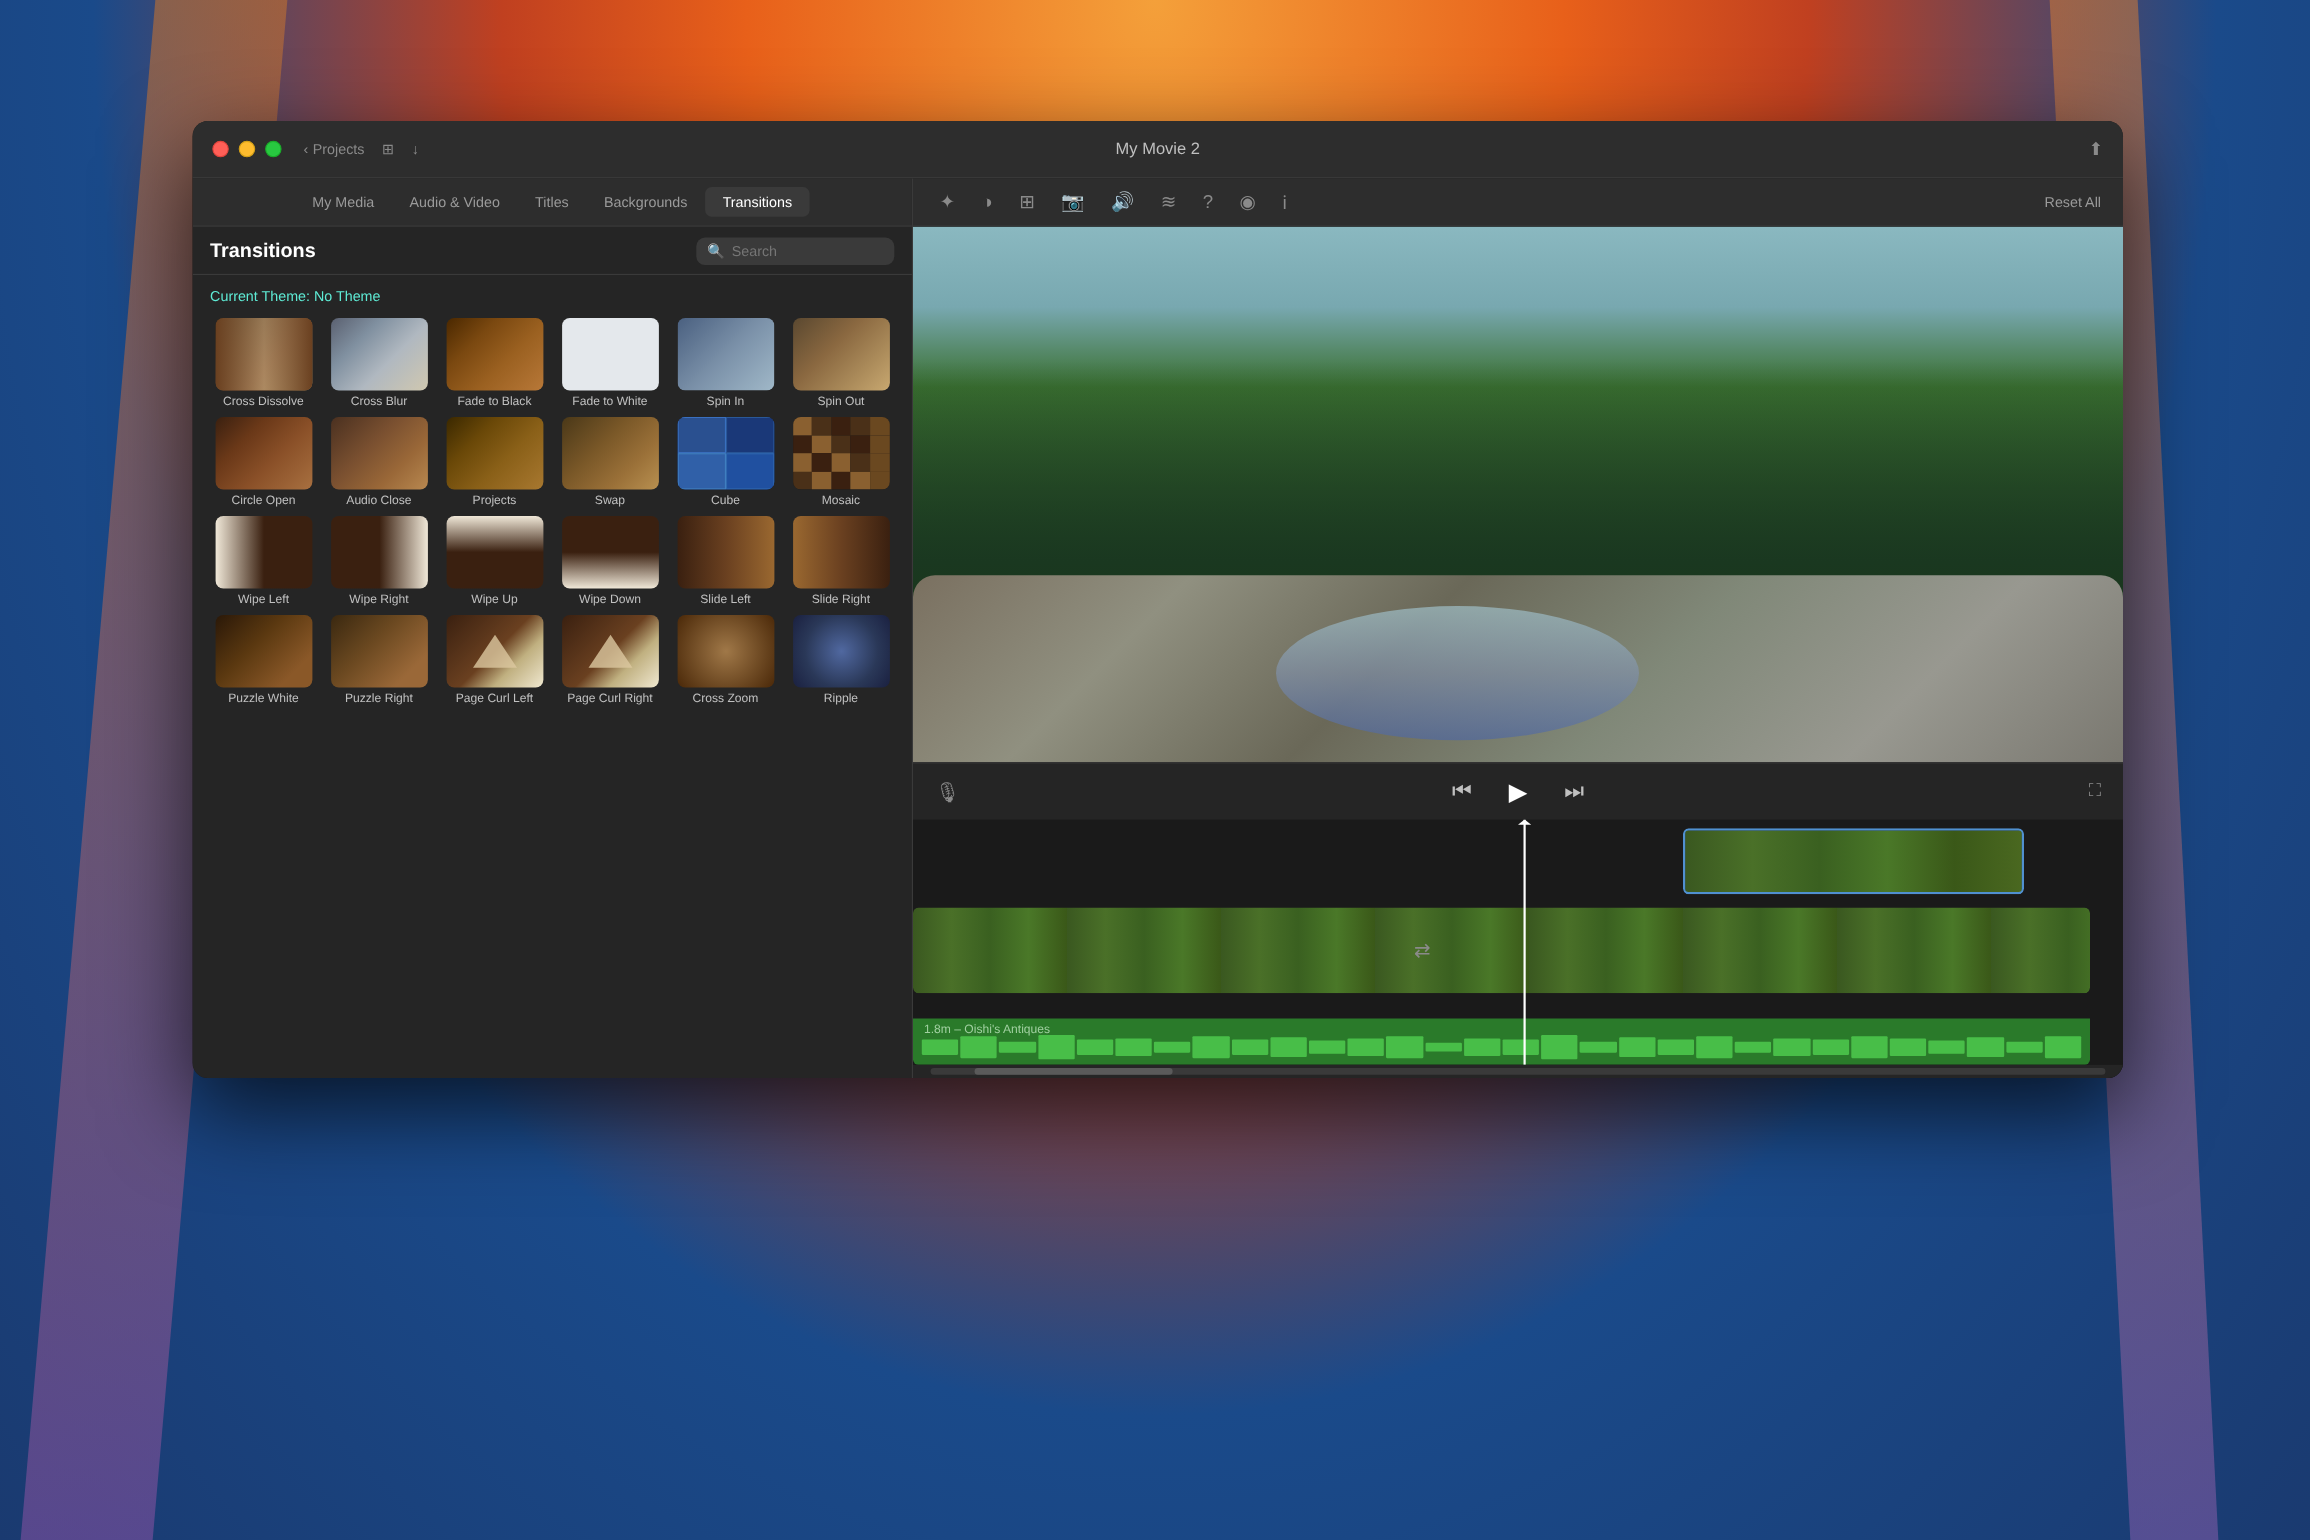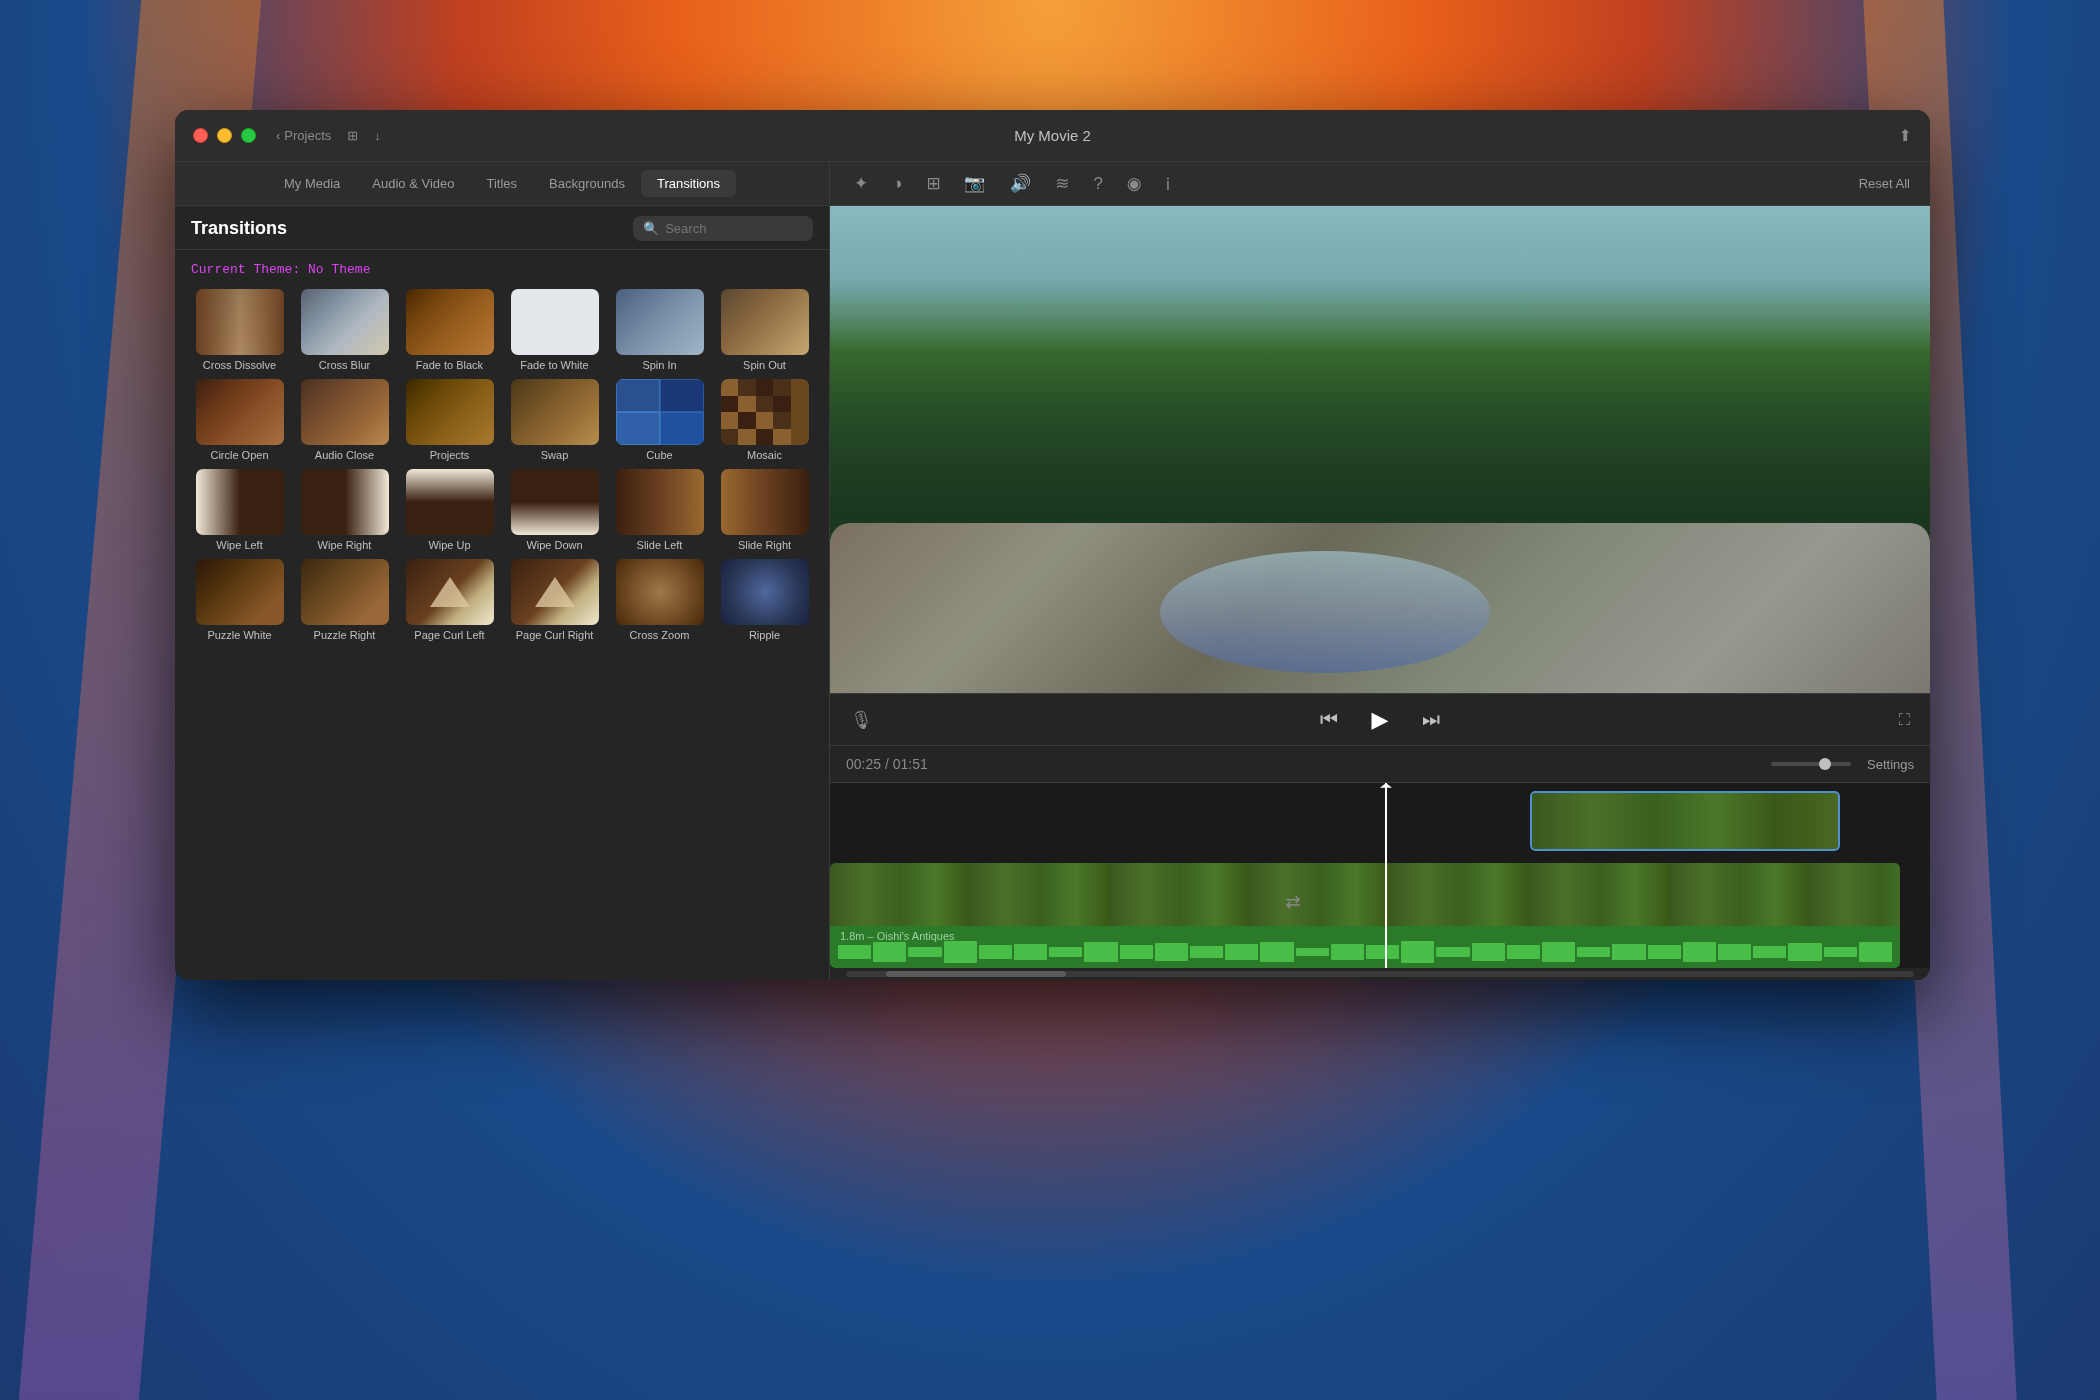--- a/index.html
+++ b/index.html
@@ -207,24 +207,23 @@
     }
 
     
     .transitions-content {
       flex: 1;
       overflow-y: auto;
       padding: 12px 16px;
     }
     .section-label {
       font-size: 13px;
-      color: #d946ef;
+      color: #5eead4;
       margin-bottom: 12px;
       font-weight: 500;
-      font-family: Liberation Mono, monospace;
     }
     .transitions-grid {
       display: grid;
       grid-template-columns: repeat(6, 1fr);
       gap: 8px 8px;
     }
     .transition-item {
       display: flex;
       flex-direction: column;
       align-items: center;
@@ -899,33 +898,20 @@
       <div class="playback-controls">
         <span class="mic-btn">🎙</span>
         <span class="playback-btn">⏮</span>
         <div class="playback-play">▶</div>
         <span class="playback-btn">⏭</span>
         <span class="fullscreen-btn">⛶</span>
       </div>
 
       <div class="timeline-area">
 
-        <div class="timeline-header">
-          <div class="timeline-timecode">
-            <span>00:25</span>
-            <span> / </span>
-            <span>01:51</span>
-          </div>
-          <div class="timeline-zoom">
-            <div class="zoom-slider">
-              <div class="zoom-slider-thumb"></div>
-            </div>
-            <span class="settings-btn">Settings</span>
-          </div>
-        </div>
 
         <div class="timeline-tracks">
 
           <div class="timeline-playhead"></div>
 
           <div class="track-broll">
             <div class="track-broll-inner"></div>
           </div>
 
           <div class="track-main">

